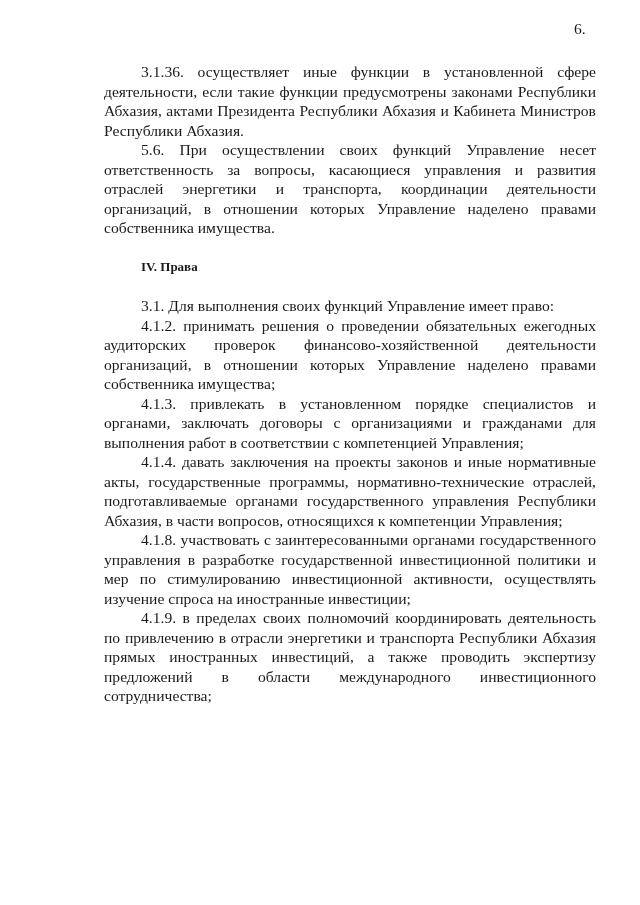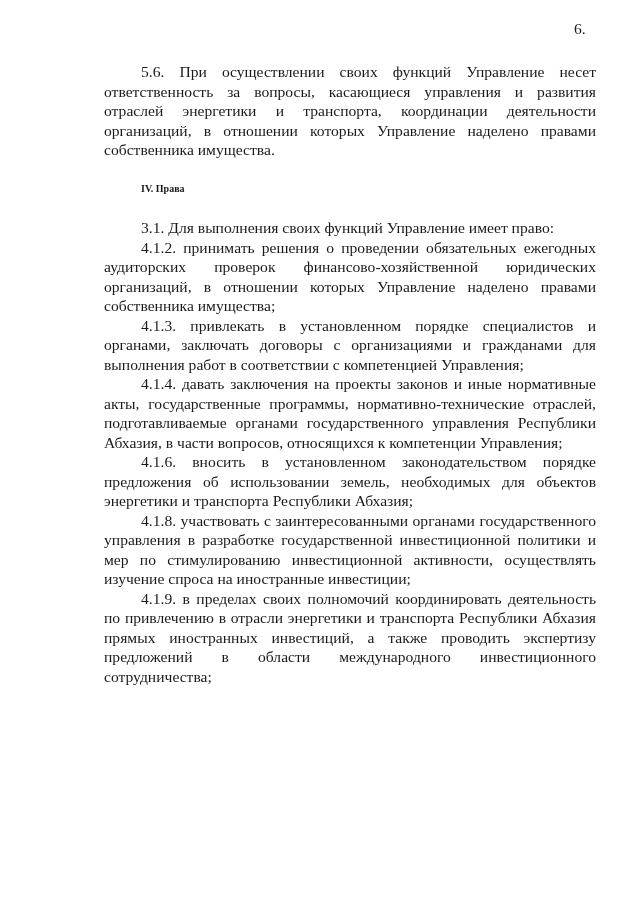--- a/index.html
+++ b/index.html
@@ -32,33 +32,33 @@
     .para {
       margin: 0;
       text-align: justify;
       text-indent: 37px;
       hyphens: manual;
     }
     .heading {
       margin: 19px 0 20px 0;
       text-indent: 37px;
       font-weight: bold;
-      font-size: 10px;
+      font-size: 13px;
     }
   </style>
 </head>
 <body>
 
 <div class="page-number">6.</div>
 
 <div class="content">
+  <p class="para">3.1.36. осуществляет иные функции в установленной сфере деятельности, если такие функции предусмотрены законами Республики Абхазия, актами Президента Республики Абхазия и Кабинета Министров Республики Абхазия.</p>
   <p class="para">5.6. При осуществлении своих функций Управление несет ответственность за вопросы, касающиеся управления и развития отраслей энергетики и транспорта, координации деятельности организаций,  в отношении которых Управление наделено правами собственника имущества.</p>
 
   <div class="heading">IV. Права</div>
 
   <p class="para">3.1. Для выполнения своих функций Управление имеет право:</p>
-  <p class="para">4.1.2. принимать решения о проведении обязательных ежегодных аудиторских проверок финансово-хозяйственной юридических организаций, в отношении которых Управление наделено правами собственника имущества;</p>
+  <p class="para">4.1.2. принимать решения о проведении обязательных ежегодных аудиторских проверок финансово-хозяйственной деятельности организаций, в отношении которых Управление наделено правами собственника имущества;</p>
   <p class="para">4.1.3. привлекать в установленном порядке специалистов и органами, заключать договоры с организациями и гражданами для выполнения работ в соответствии с компетенцией Управления;</p>
   <p class="para">4.1.4. давать заключения на проекты законов и иные нормативные акты, государственные программы, нормативно-технические отраслей, подготавливаемые органами государственного управления Республики Абхазия, в части вопросов, относящихся к компетенции Управления;</p>
-  <p class="para">4.1.6. вносить в установленном законодательством порядке предложения об использовании земель, необходимых для объектов энергетики и транспорта  Республики Абхазия;</p>
   <p class="para">4.1.8. участвовать с заинтересованными органами государственного управления в разработке государственной инвестиционной политики и мер по стимулированию инвестиционной активности, осуществлять изучение спроса на иностранные инвестиции;</p>
   <p class="para">4.1.9. в пределах своих полномочий координировать деятельность по привлечению в отрасли энергетики и транспорта Республики Абхазия прямых иностранных инвестиций, а также проводить экспертизу предложений в области международного инвестиционного сотрудничества;</p>
 </div>
 
 </body></html>

